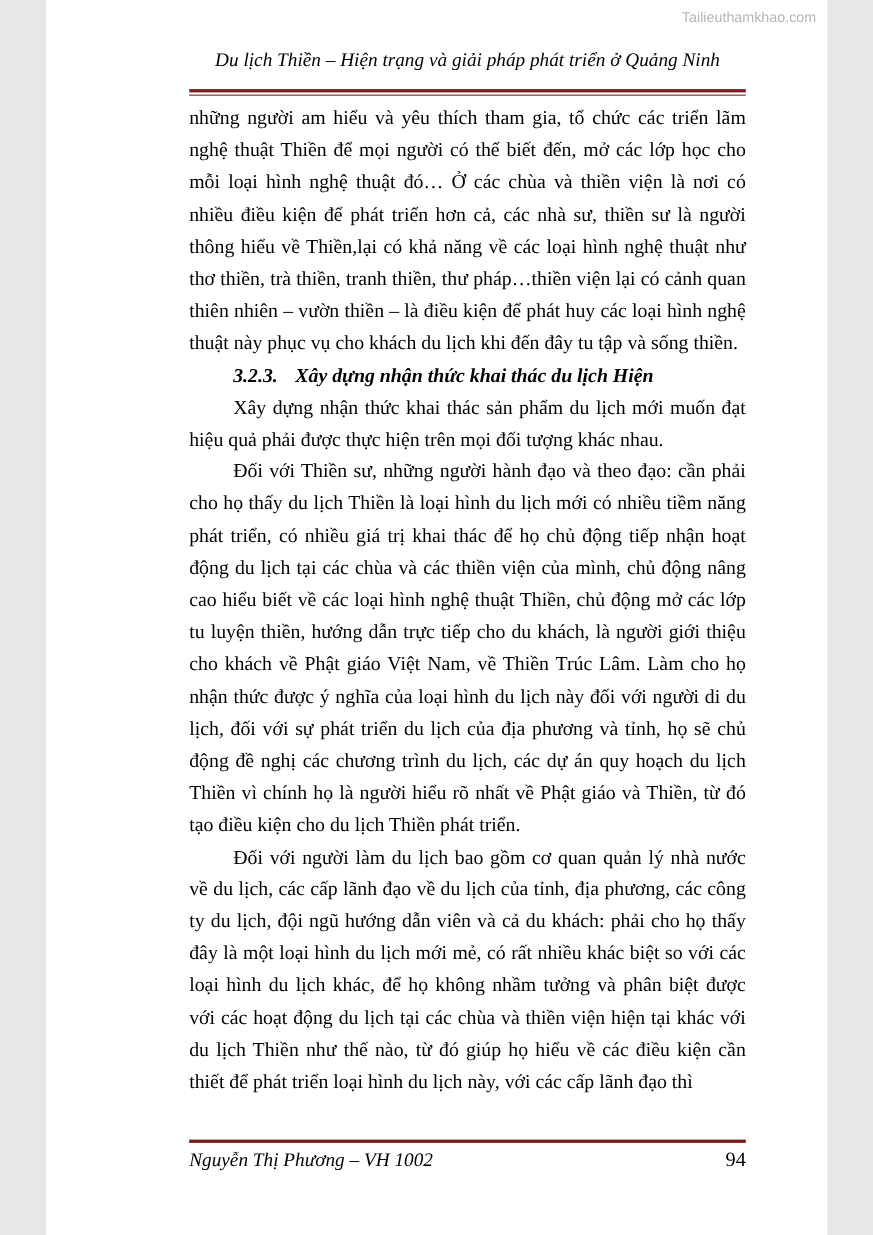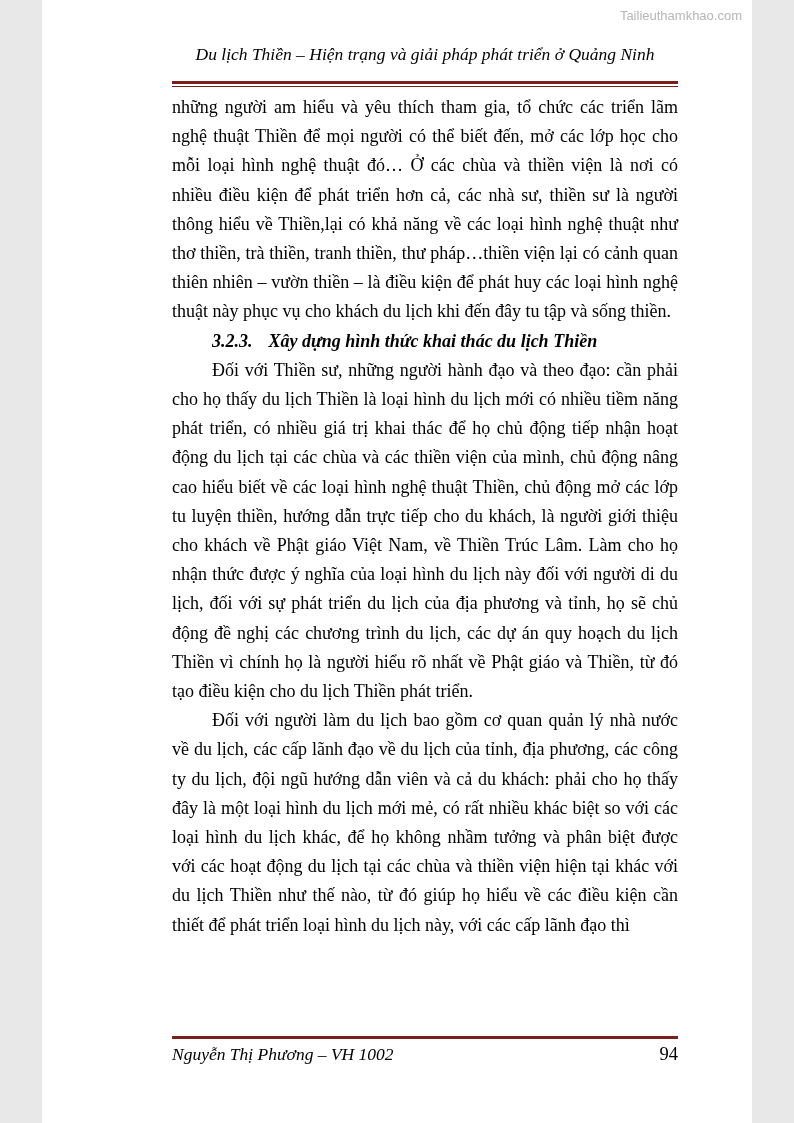--- a/index.html
+++ b/index.html
@@ -83,23 +83,24 @@
     <div class="header-rule">
       <div class="rule-thick"></div>
       <div class="rule-thin"></div>
     </div>
   </div>
 
   <div class="content">
     <p class="para">những người am hiểu và yêu thích tham gia, tổ chức các triển lãm nghệ thuật Thiền để mọi người có thể biết đến, mở các lớp học cho mỗi loại hình nghệ thuật đó… Ở các chùa và thiền viện là nơi có nhiều điều kiện để phát triển hơn cả, các nhà sư, thiền sư là người thông hiểu về Thiền,lại có khả năng về các loại hình nghệ thuật như thơ thiền, trà thiền, tranh thiền, thư pháp…thiền viện lại có cảnh quan thiên nhiên – vườn thiền – là điều kiện để phát huy các loại hình nghệ thuật này phục vụ cho khách du lịch khi đến đây tu tập và sống thiền.</p>
 
     <p class="para heading">
-      <span class="heading-num">3.2.3.</span><span class="heading-text">Xây dựng hình thức khai thác du lịch Thiền</span>
+      <span class="heading-num">3.2.3.</span><span class="heading-text">Xây dựng nhận thức khai thác du lịch Hiện</span>
     </p>
 
+    <p class="para indent">Xây dựng nhận thức khai thác sản phẩm du lịch mới muốn đạt hiệu quả phải được thực hiện trên mọi đối tượng khác nhau.</p>
 
     <p class="para indent">Đối với Thiền sư, những người hành đạo và theo đạo: cần phải cho họ thấy du lịch Thiền là loại hình du lịch mới có nhiều tiềm năng phát triển, có nhiều giá trị khai thác để họ chủ động tiếp nhận hoạt động du lịch tại các chùa và các thiền viện của mình, chủ động nâng cao hiểu biết về các loại hình nghệ thuật Thiền, chủ động mở các lớp tu luyện thiền, hướng dẫn trực tiếp cho du khách, là người giới thiệu cho khách về Phật giáo Việt Nam, về Thiền Trúc Lâm. Làm cho họ nhận thức được ý nghĩa của loại hình du lịch này đối với người di du lịch, đối với sự phát triển du lịch của địa phương và tỉnh, họ sẽ chủ động đề nghị các chương trình du lịch, các dự án quy hoạch du lịch Thiền vì chính họ là người hiểu rõ nhất về Phật giáo và Thiền, từ đó tạo điều kiện cho du lịch Thiền phát triển.</p>
 
     <p class="para indent">Đối với người làm du lịch bao gồm cơ quan quản lý nhà nước về du lịch, các cấp lãnh đạo về du lịch của tỉnh, địa phương, các công ty du lịch, đội ngũ hướng dẫn viên và cả du khách: phải cho họ thấy đây là một loại hình du lịch mới mẻ, có rất nhiều khác biệt so với các loại hình du lịch khác, để họ không nhầm tưởng và phân biệt được với các hoạt động du lịch tại các chùa và thiền viện hiện tại khác với du lịch Thiền như thế nào, từ đó giúp họ hiểu về các điều kiện cần thiết để phát triển loại hình du lịch này, với các cấp lãnh đạo thì</p>
   </div>
 
   <div class="footer">
     <div class="footer-rule"></div>
     <div class="footer-row">
       <span class="footer-author">Nguyễn Thị Phương – VH 1002</span>

